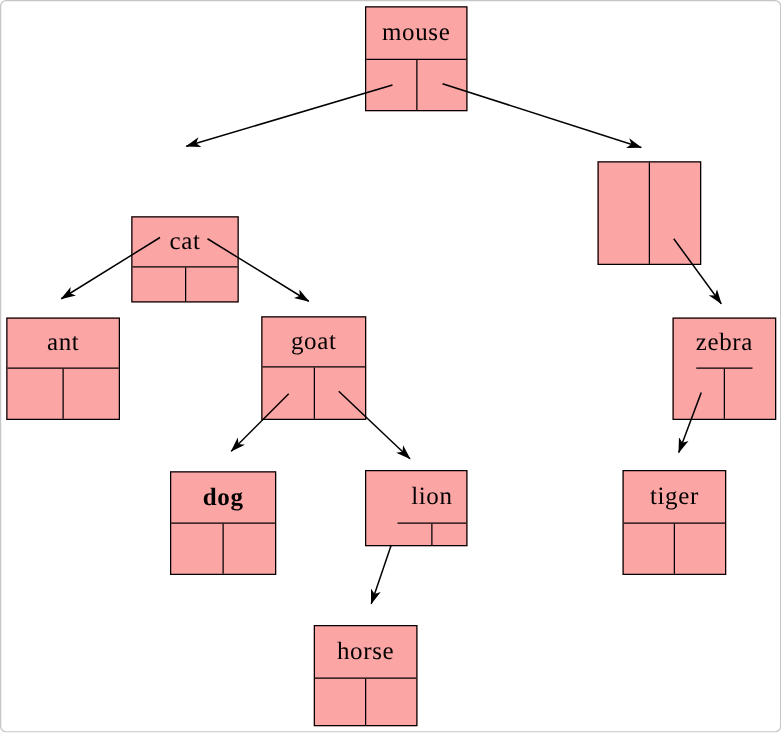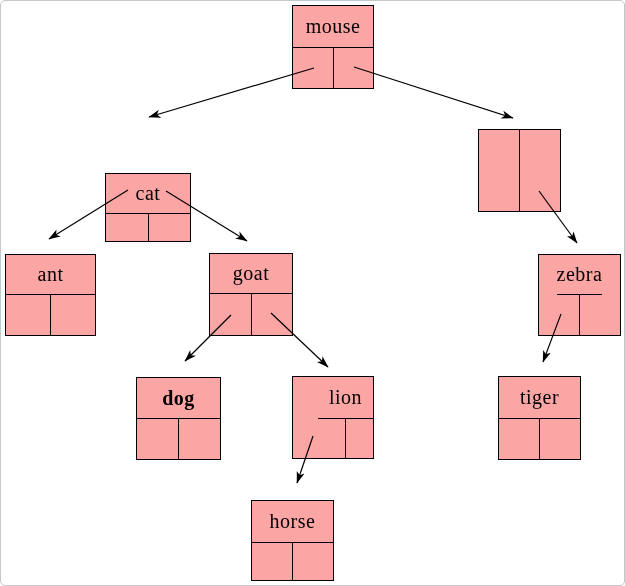--- a/index.html
+++ b/index.html
@@ -100,21 +100,21 @@
           <div class="ptr-cell right"></div>
         </div>
       </div>
       <div class="node" style="left: 135px; top: 376px; width: 85px; height: 83px; border-color: rgb(0, 0, 0); font-weight: bold;">
         <div class="label-cell" style="height: 41px;">dog</div>
         <div class="ptr-row">
           <div class="ptr-cell left"></div>
           <div class="ptr-cell right"></div>
         </div>
       </div>
-      <div class="node" style="left: 291px; top: 375px; width: 82px; height: 83px; border-color: rgb(0, 0, 0); padding-left: 25px;">
+      <div class="node" style="left: 291px; top: 375px; width: 82px; height: 61px; border-color: rgb(0, 0, 0); padding-left: 25px;">
         <div class="label-cell" style="height: 42px;">lion</div>
         <div class="ptr-row">
           <div class="ptr-cell left"></div>
           <div class="ptr-cell right"></div>
         </div>
       </div>
       <div class="node" style="left: 497px; top: 375px; width: 83px; height: 84px; border-color: rgb(0, 0, 0);">
         <div class="label-cell" style="height: 42px;">tiger</div>
         <div class="ptr-row">
           <div class="ptr-cell left"></div>

